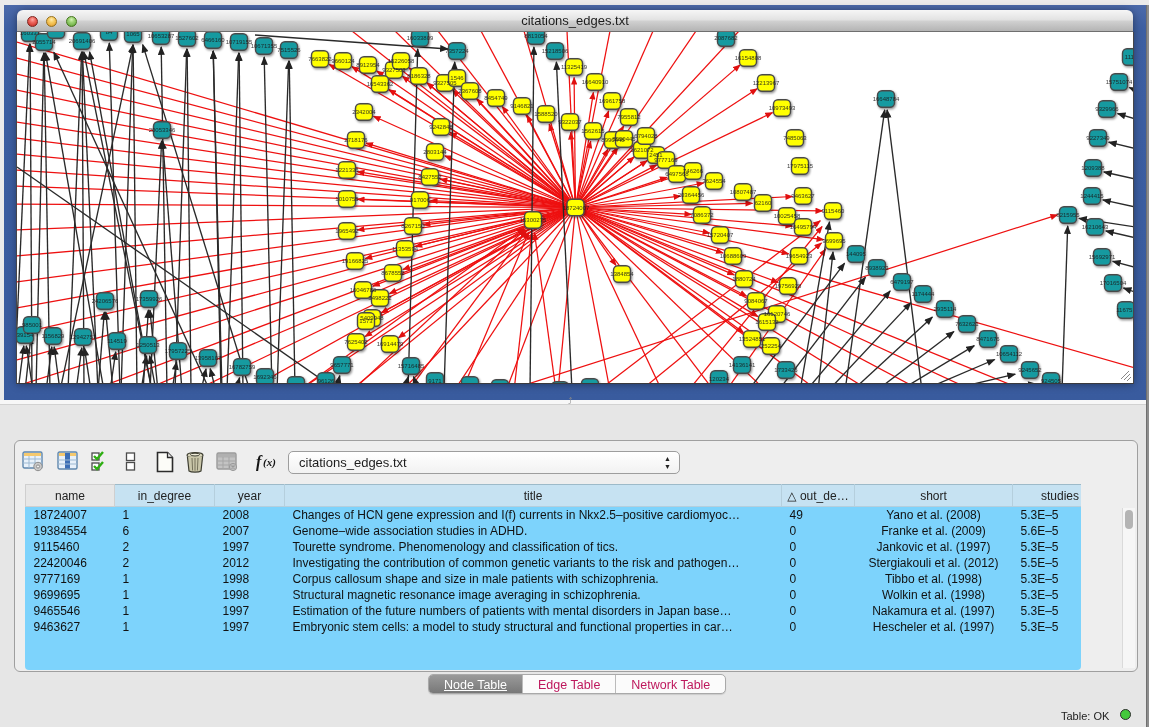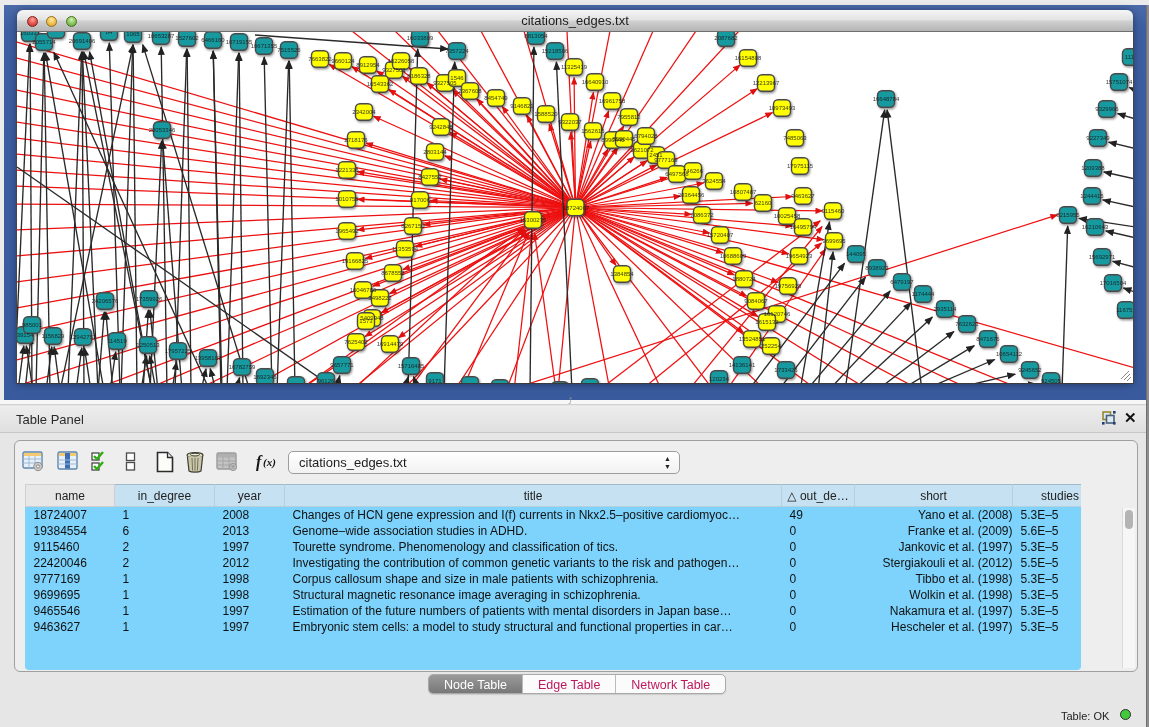--- a/index.html
+++ b/index.html
@@ -42,28 +42,28 @@
 #dd-a1,#dd-a2 { position:absolute; right:8px; font-size:7px; color:#222; } #dd-a1 { top:3px; } #dd-a2 { top:11px; }
 #tscroll { position:absolute; left:10px; top:43px; width:1056px; height:186px; background:#7dd3fc; overflow:hidden; border-radius:0 0 4px 4px;}
 table { border-collapse:collapse; table-layout:fixed; width:1082px; font-size:12px; color:#111; }
 th { height:22px; font-weight:normal; font-size:12px; color:#222;
   background:#c6e2f2; border:1px solid #b5cfdd; border-top:1px solid #9dbac9; }
 th.c0 { background:#e7e7e7; border:1px solid #cfcfcf; }
 td { height:16px; padding:0 0 0 8px; white-space:nowrap; overflow:hidden; }
 col.c0 { width:89px; } col.c1 { width:100px; } col.c2 { width:70px; }
 col.c3 { width:497px; } col.c4 { width:73px; } col.c5 { width:158px; }
 col.c6 { width:95px; }
-td.c5 { text-align:right; padding:0; }
+td.c5 { text-align:center; padding:0; }
 #vsb { position:absolute; left:1107px; top:67px; height:160px; width:13px; background:#f6f6f6; border-left:1px solid #dadada;}
 #vsb .thumb { position:absolute; left:2px; top:2px; width:8px; height:19px; background:#b4b4b4; border-radius:4px; }
 #tabs { position:absolute; left:428px; top:274px; height:20px; display:flex;
   border:1px solid #a9a9a9; border-radius:5px; overflow:hidden; background:#fbfbfb;
   font-size:12.5px; box-shadow:0 1px 1px rgba(0,0,0,.12);}
 #tabs div { padding:3px 15px 0 15px; color:#be185d; border-right:1px solid #bbb; }
-#tabs div.sel { background:linear-gradient(180deg,#9a9a9a,#787878); color:#fff; }
+#tabs div.sel { background:linear-gradient(180deg,#9a9a9a,#787878); color:#fff;text-decoration:underline; }
 #tabs div:last-child { border-right:none; }
 #status { position:absolute; left:0; top:300px; width:1149px; height:27px; font-size:11px; color:#222; }
 #status .t { position:absolute; left:1061px; top:10px; }
 #status .dot { position:absolute; left:1120px; top:9px; width:11px; height:11px;
   border-radius:50%; background:#44c93c; border:1.5px solid #2c2c2c; }
 </style></head><body>
 <div id="desk"></div>
 <div id="win">
   <div id="titlebar">
       <span class="tl" id="tlr"></span>
@@ -581,31 +581,20 @@
         <line x1="1121" y1="379" x2="1129" y2="371"></line>
         <line x1="1124" y1="380" x2="1130" y2="374"></line>
         <line x1="1127" y1="381" x2="1131" y2="377"></line>
       </g>
 </svg>
 </div>
 <div id="tpanel">
   <div id="tpdiv">
       <div id="grip">⤴</div>
     </div>
-  <div id="tphead">
-      <div class="t">Table Panel</div>
-    <svg id="fico" viewBox="0 0 14 14">
-        <rect x="1" y="1" width="7.5" height="7.5" fill="#dce8f4" stroke="#97892e" stroke-width="1.6"></rect>
-        <rect x="4.5" y="4.5" width="7.5" height="7.5" fill="#dce8f4" stroke="#4a6076" stroke-width="1.6"></rect>
-        <rect x="11" y="0" width="2.6" height="2.6" fill="#1c3f6e"></rect>
-        <rect x="0" y="11" width="2.6" height="2.6" fill="#1c3f6e"></rect>
-        <rect x="11" y="11" width="2.6" height="2.6" fill="#1c3f6e"></rect>
-      </svg>
-    <div id="xico">✕</div>
-  </div>
   <div id="container">
     <div id="toolbar">
       <svg class="tbi" style="left:1px" width="22" height="21" viewBox="0 0 22 21">
           <rect x="1" y="1" width="19" height="16" rx="1.5" fill="#e8f1fa" stroke="#5f87ad" stroke-width="1.4"></rect>
           <rect x="2" y="2" width="17" height="3" fill="#f5c96e"></rect>
           <line x1="1" y1="8" x2="20" y2="8" stroke="#9db9d2"></line>
           <line x1="1" y1="12" x2="20" y2="12" stroke="#9db9d2"></line>
           <line x1="7" y1="5" x2="7" y2="17" stroke="#9db9d2"></line>
           <line x1="13" y1="5" x2="13" y2="17" stroke="#9db9d2"></line>
           <circle cx="16" cy="15.5" r="4.2" fill="#c9c9c9" stroke="#8e8e8e"></circle>
@@ -682,21 +671,21 @@
               <td class="c1">1</td>
               <td class="c2">2008</td>
               <td class="c3">Changes of HCN gene expression and I(f) currents in Nkx2.5–positive cardiomyoc…</td>
               <td class="c4">49</td>
               <td class="c5">Yano et al. (2008)</td>
               <td class="c6">5.3E–5</td>
             </tr>
 <tr>
               <td class="c0">19384554</td>
               <td class="c1">6</td>
-              <td class="c2">2013</td>
+              <td class="c2">2007</td>
               <td class="c3">Genome–wide association studies in ADHD.</td>
               <td class="c4">0</td>
               <td class="c5">Franke et al. (2009)</td>
               <td class="c6">5.6E–5</td>
             </tr>
 <tr>
               <td class="c0">9115460</td>
               <td class="c1">2</td>
               <td class="c2">1997</td>
               <td class="c3">Tourette syndrome. Phenomenology and classification of tics.</td>

